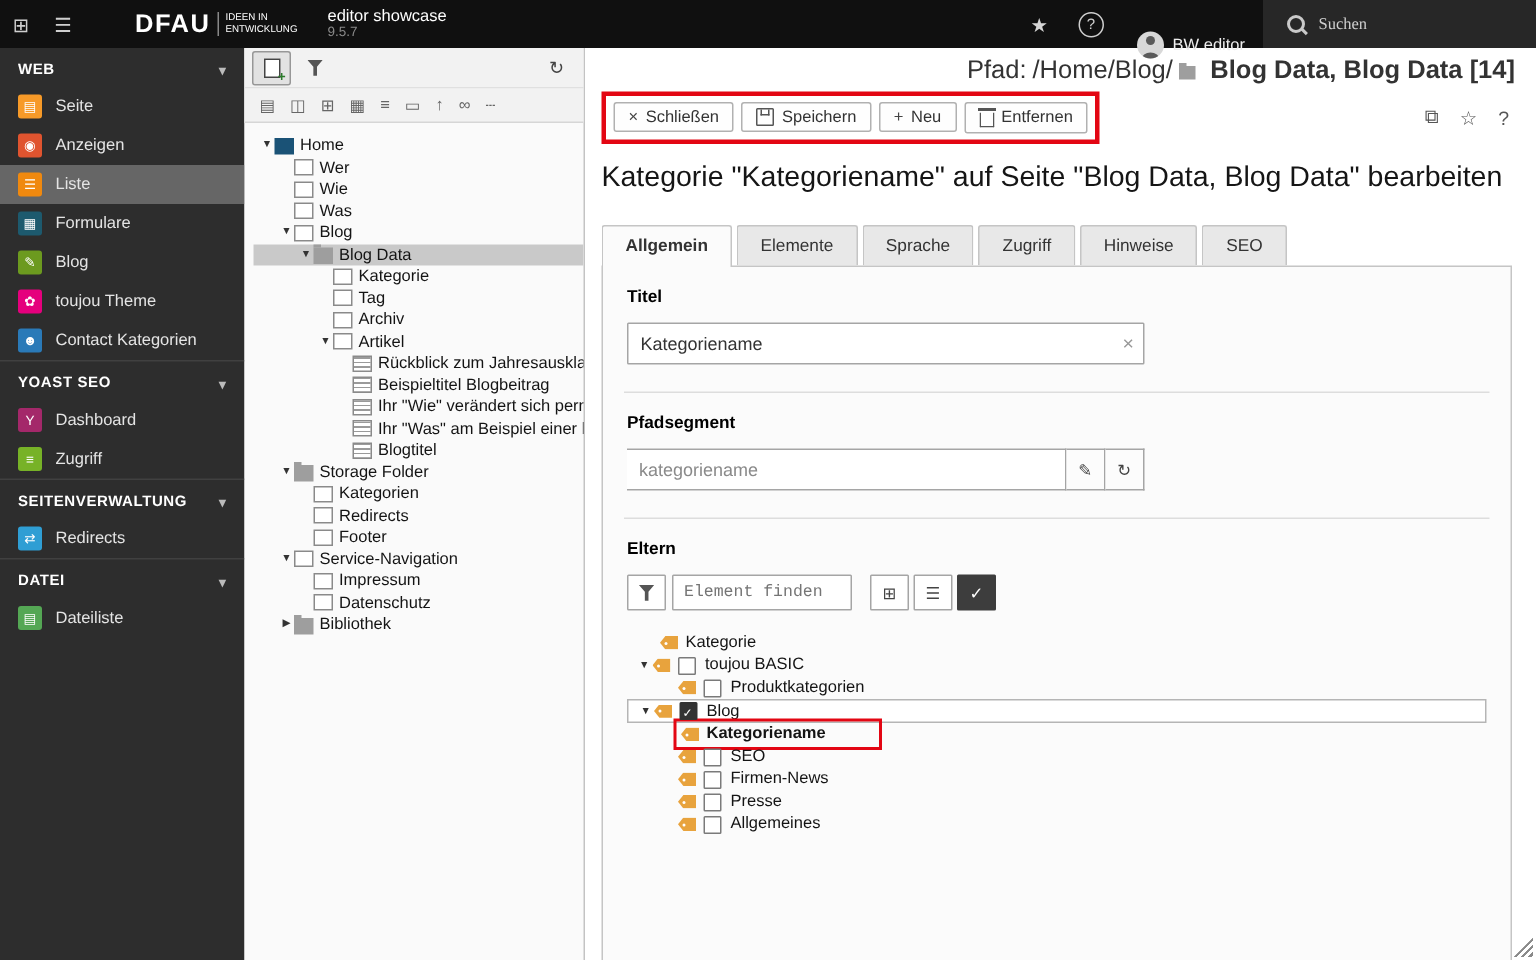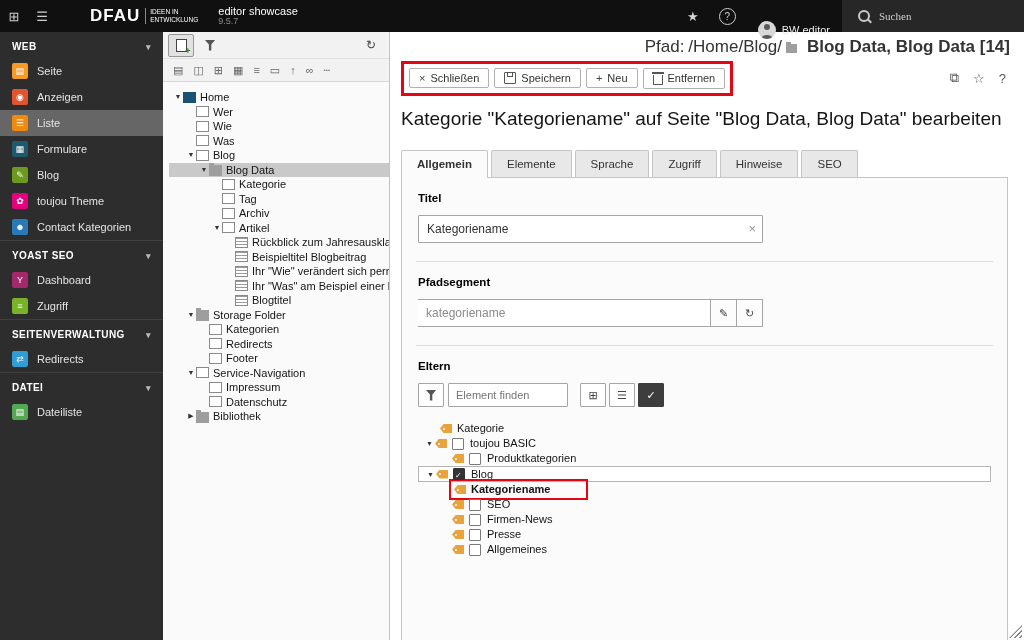--- a/index.html
+++ b/index.html
@@ -91,21 +91,21 @@
   .tin{width:100%;height:28px;box-sizing:border-box;border:1px solid #a5a5a5;border-radius:1px;padding:0 24px 0 8px;font-family:"Liberation Sans",sans-serif;font-size:12px;color:#333;background:#fff;}
   .clear-x{position:absolute;right:7px;top:6px;color:#999;font-size:13px;cursor:pointer;}
   .slug-group{display:flex;width:345px;height:28px;}
   .slug-prefix{background:#e8e8e8;border:1px solid #a5a5a5;display:flex;align-items:center;padding:0 8px;font-size:11px;color:#555;white-space:nowrap;box-sizing:border-box;}
   .slug-in{flex:1;min-width:0;border:1px solid #a5a5a5;border-left:none;padding:0 8px;color:#8a8a8a;font-family:"Liberation Sans",sans-serif;font-size:12px;box-sizing:border-box;}
   .slug-btn{width:26px;border:1px solid #a5a5a5;border-left:none;background:#fcfcfc;display:flex;align-items:center;justify-content:center;font-size:11px;color:#444;cursor:pointer;box-sizing:border-box;}
   .filter-row{display:flex;align-items:center;gap:4px;}
   .fbtn{width:26px;height:24px;border:1px solid #a5a5a5;background:#fff;display:flex;align-items:center;justify-content:center;cursor:pointer;font-size:11px;color:#444;box-sizing:border-box;border-radius:1px;}
   .fbtn.dark{background:#3d3d3d;border-color:#3d3d3d;color:#fff;}
   .fgroup{display:flex;gap:3px;margin-left:8px;}
-  .filter-in{width:120px;height:24px;border:1px solid #a5a5a5;padding:0 7px;font-family:Liberation Sans, sans-serif;font-size:11px;box-sizing:border-box;border-radius:1px;}
+  .filter-in{width:120px;height:24px;border:1px solid #a5a5a5;padding:0 7px;font-family:Liberation Mono, monospace;font-size:11px;box-sizing:border-box;border-radius:1px;}
   .e-tree{margin-top:14px;font-size:11px;color:#141414;}
   .e-row{display:flex;align-items:center;height:15px;line-height:15px;cursor:pointer;}
   .e-row.sel{border:1px solid #b5b5b5;background:#fff;height:14px;}
   .e-arr{width:11px;font-size:7px;color:#333;text-align:center;flex:none;}
   .tag{display:inline-block;width:12px;height:9px;background:#e8a33d;clip-path:polygon(0 50%,30% 0,100% 0,100% 100%,30% 100%);margin-right:5px;position:relative;flex:none;}
   .tag::after{content:"";position:absolute;left:3px;top:3.5px;width:2px;height:2px;background:#fff;border-radius:50%;}
   .cb{width:10px;height:10px;border:1px solid #7a7a7a;background:#fff;margin-right:6px;flex:none;border-radius:1px;position:relative;cursor:pointer;}
   .cb.checked{background:#333;border-color:#333;}
   .cb.checked::after{content:"✓";position:absolute;top:-1px;left:1px;font-size:8px;color:#fff;}
   .red-box-inline{display:inline-flex;align-items:center;border:2px solid #e30613;padding:1px 36px 1px 3px;margin-left:-3px;}

